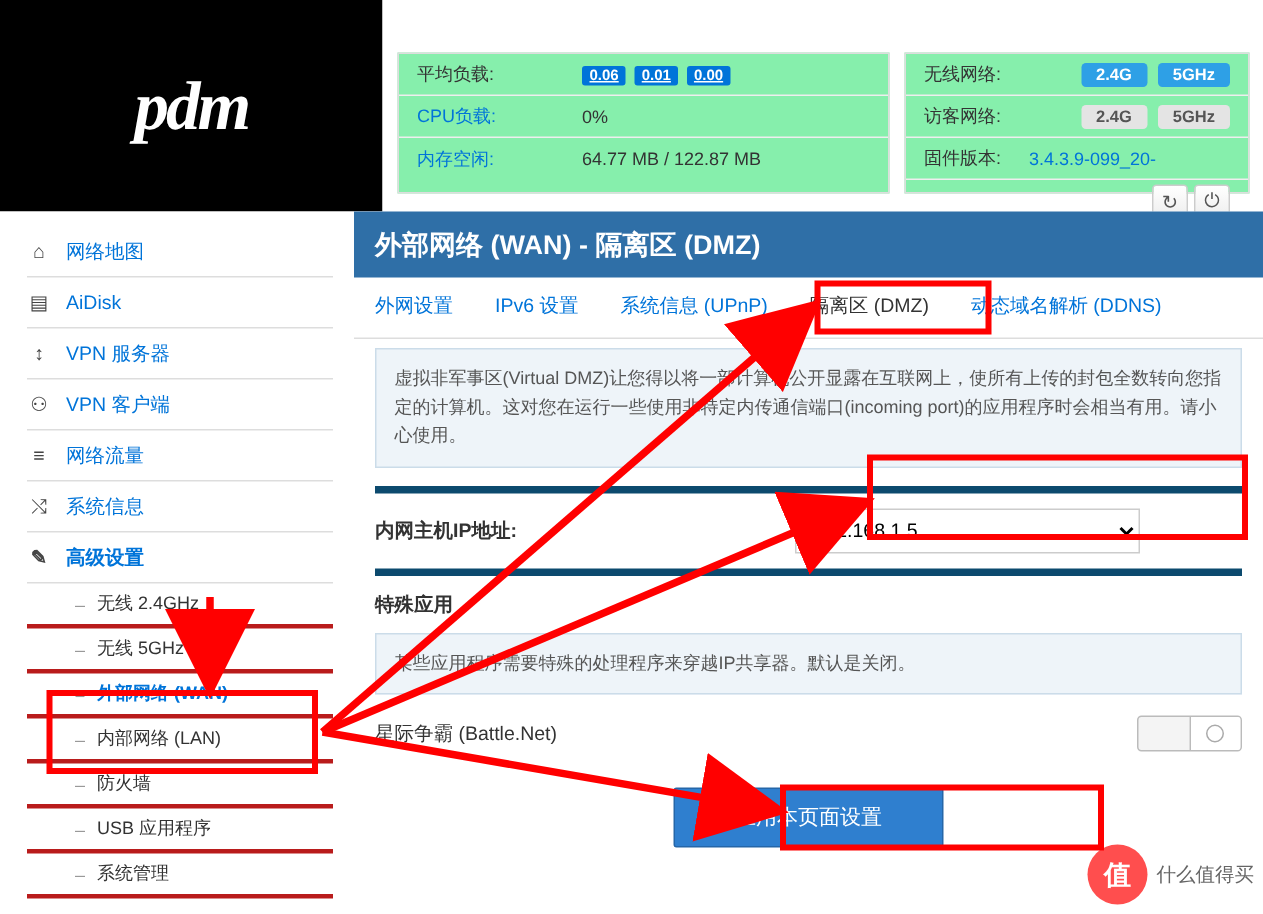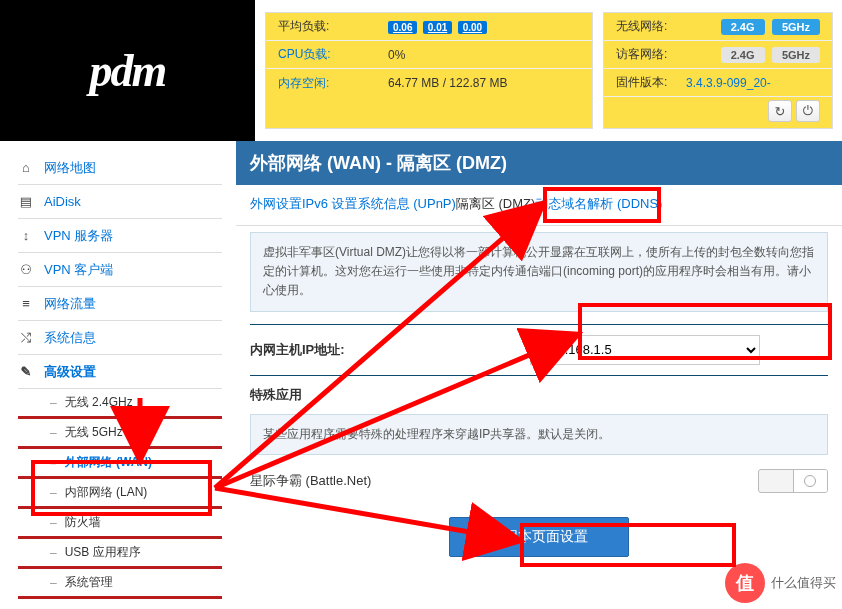--- a/index.html
+++ b/index.html
@@ -2,21 +2,21 @@
 <html><head>
 <meta charset="utf-8">
 <style>
   * { box-sizing: border-box; margin:0; padding:0; }
   body { font-family: Arial, "Microsoft YaHei", sans-serif; font-size:13px; background:#fff; color:#333; width:842px; height:609px; overflow:hidden; position:relative; }
   a { text-decoration:none; }
   .top { display:flex; height:141px; }
   .logo-area { width:255px; background:#000; color:#fff; display:flex; align-items:center; justify-content:center; }
   .logo { font-family: Georgia, serif; font-style:italic; font-weight:bold; font-size:46px; letter-spacing:-2px; }
   .stats { flex:1; display:flex; gap:10px; padding:12px 0 12px 10px; background:#fff; }
-  .panel { border:1px solid #ddd; background:#fde047; flex:0 0 auto; }
+  .panel { border:1px solid #ddd; background:#86efac; flex:0 0 auto;margin-top:23px; }
   .panel.left { width:328px; }
   .panel.right { width:230px; }
   .row { display:flex; align-items:center; height:28px; padding:0 12px; border-bottom:1px solid #eee; font-size:12px; }
   .row:last-child { border-bottom:none; }
   .row .k { width:110px; color:#0074d9; }
   .row .k.nolink { color:#333; }
   .row .v { flex:1; color:#333; }
   .badge { display:inline-block; background:#0074d9; color:#fff; font-size:10px; font-weight:bold; padding:1px 5px; border-radius:2px; margin-right:2px;text-decoration:underline; }
   .pill { display:inline-block; border-radius:3px; padding:2px 10px; font-size:11px; font-weight:bold; color:#fff; margin-left:4px; }
   .pill.blue { background:#2ea0e6; }
@@ -28,26 +28,26 @@
   .sidebar { width:236px; padding:10px 14px 10px 18px; background:#fff; }
   .side-item { display:flex; align-items:center; height:34px; border-bottom:1px solid #ddd; color:#0074d9; cursor:pointer; gap:10px; font-size:13px; }
   .side-item.active { font-weight:bold; }
   .side-sub { padding-left:32px; color:#333; font-size:12px; height:30px; display:flex; align-items:center; border-bottom:3px solid #b91c1c; cursor:pointer; }
   .side-sub::before { content:"–"; margin-right:8px; color:#999; }
   .side-sub.active { color:#0074d9; font-weight:bold; }
   .icon { width:16px; height:16px; display:inline-flex; align-items:center; justify-content:center; color:#444; }
 
   .content { flex:1; background:#fff; padding:0; }
   .blue-head { background:#2f6fa7; color:#fff; font-weight:bold; padding:10px 14px; font-size:18px; }
-  .tabs { display:flex; padding:10px 14px 8px; border-bottom:1px solid #ddd; font-size:13px;align-items:center; }
+  .tabs { display:flex; gap:28px; padding:10px 14px 8px; border-bottom:1px solid #ddd; font-size:13px;align-items:center; }
   .tabs .tab { color:#0074d9; cursor:pointer; padding-bottom:4px; }
   .tabs .tab.active { color:#333; }
   .section { padding:6px 14px; }
   .infobox { background:#eef4f9; border:1px solid #cbdce9; padding:10px 12px; font-size:12px; color:#555; line-height:1.6; margin-bottom:12px; }
-  .form-row { display:flex; align-items:center; padding:10px 0; border-top:1px solid #0c4a6e; font-size:13px; }
+  .form-row { display:flex; align-items:center; padding:10px 0; border-top:5px solid #0c4a6e; font-size:13px; }
   .form-row .lbl { width:280px; color:#333; font-weight:bold; }
   .form-row.nosep { border-top:none; }
   select.ip { width:230px; height:30px; border:1px solid #ccc; padding:0 8px; font-size:13px; background:#fff; }
   .toggle { display:inline-flex; width:70px; height:24px; border:1px solid #bbb; border-radius:3px; overflow:hidden; background:#f4f4f4; }
   .toggle span { flex:1; display:flex; align-items:center; justify-content:center; font-size:10px; color:#888; }
   .toggle .knob { background:#fff; border-left:1px solid #bbb; }
   .toggle .knob::before { content:""; width:10px; height:10px; border:1px solid #aaa; border-radius:50%; }
   .apply { display:block; margin:14px auto 10px; background:#2f7fcf; color:#fff; border:1px solid #2566a8; padding:10px 40px; font-size:14px; cursor:pointer; border-radius:2px; }
 
   .red-box { position:absolute; border:4px solid #ff0000; pointer-events:none; z-index:50; }

